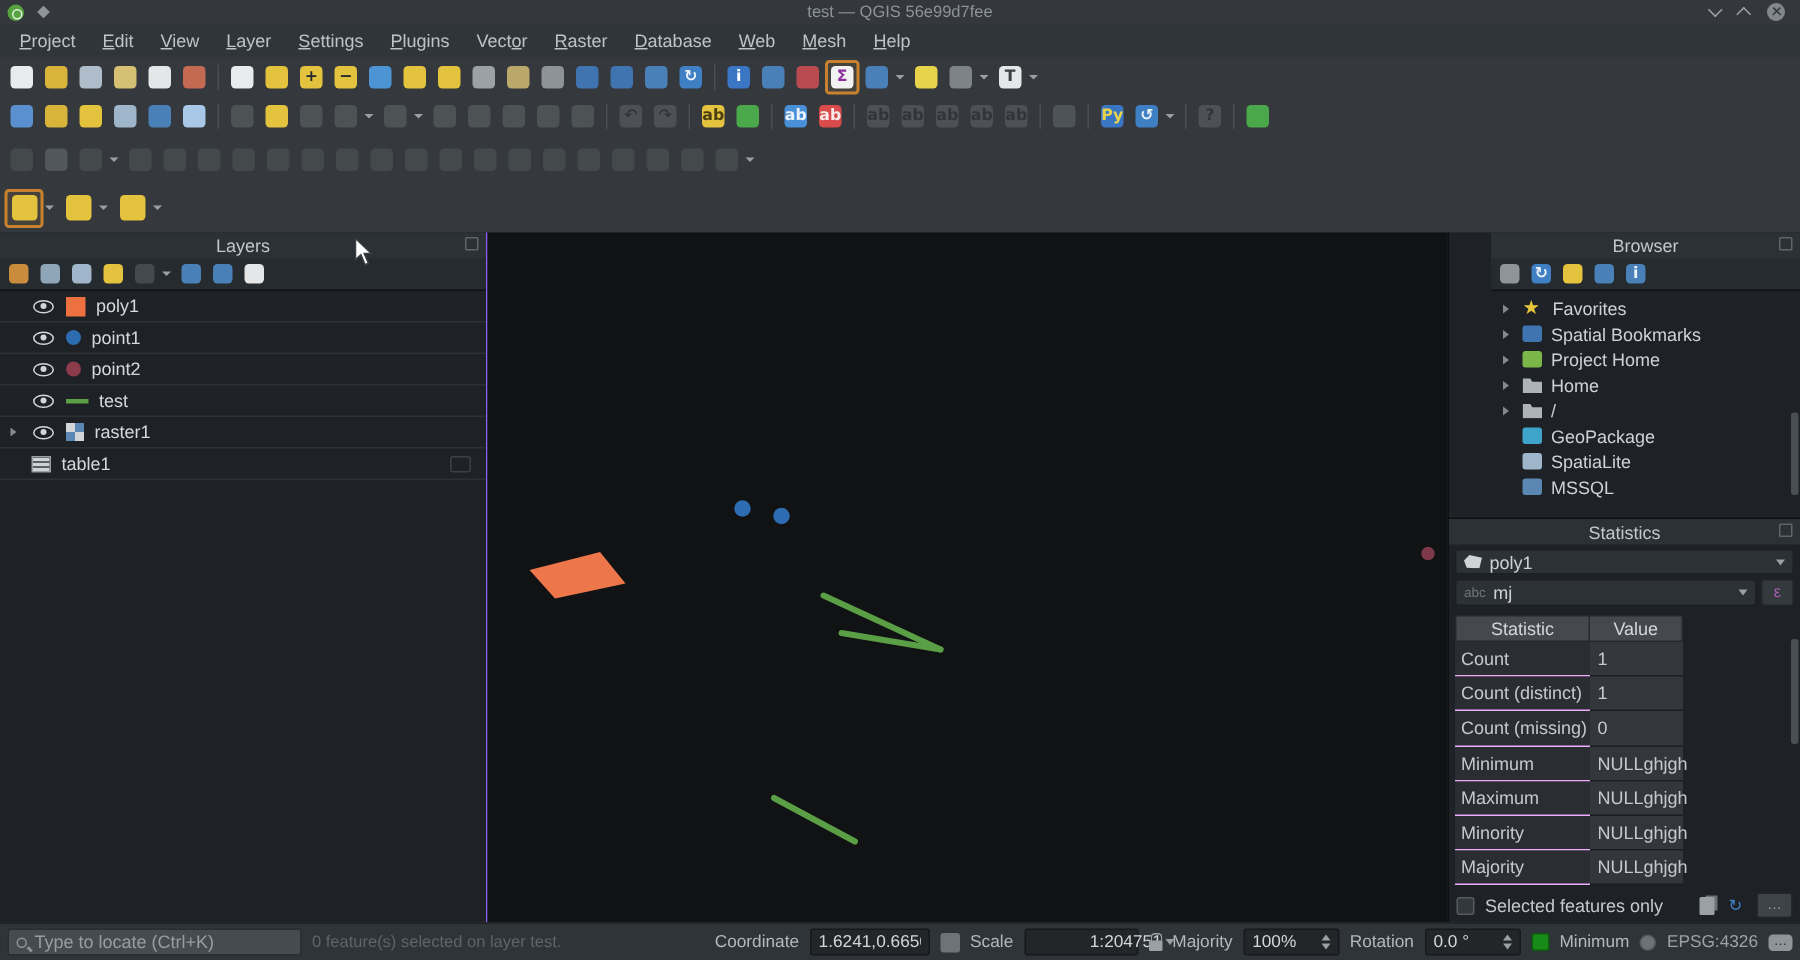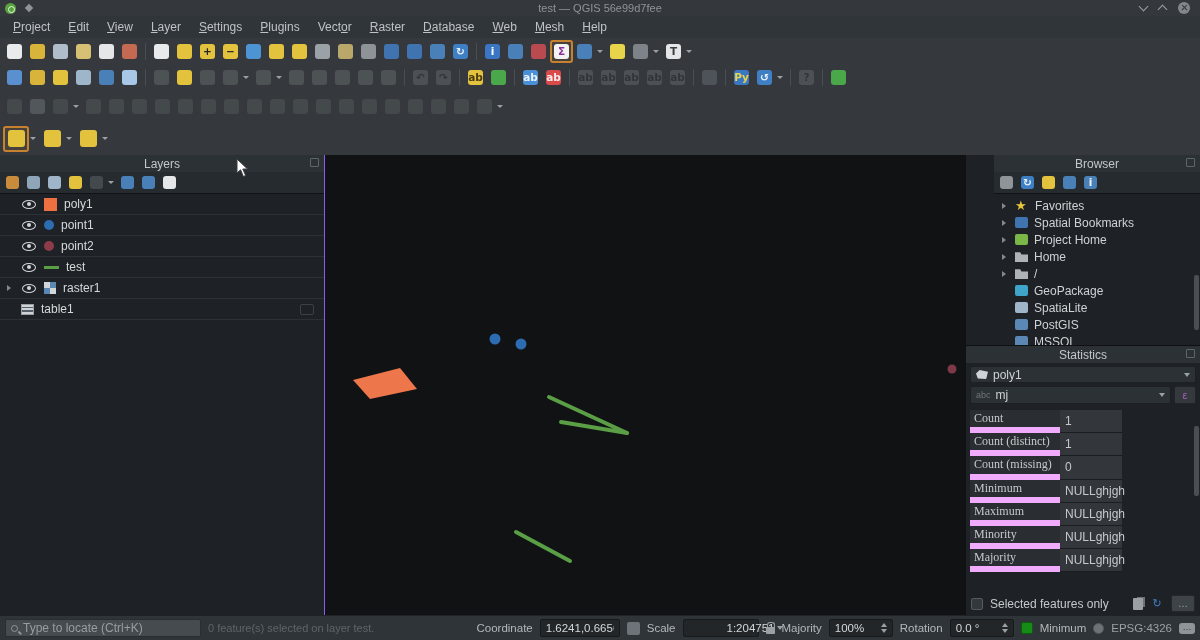--- a/index.html
+++ b/index.html
@@ -91,21 +91,21 @@
 .abc-pre { color:#71767a; font-size:9px; }
 .fieldrow { display:flex; align-items:stretch; margin:2px 4px 2px 4px; gap:3px; }
 .fieldrow .combo { flex:1; margin:0; height:18px; }
 .expr-btn { width:22px; height:18px; background:#34393d; border:1px solid #212529; border-radius:2px; color:#a85fb4; font-size:11px; display:flex; align-items:center; justify-content:center; }
 .stable { margin:4px 0 0 4px; }
 .sthead { display:flex; }
 .sth { height:18px; background:#45494e; color:#d4d7d9; font-size:12px; display:flex; align-items:center; justify-content:center; border:1px solid #26292c; border-left:none; }
 .sth:first-child { border-left:1px solid #26292c; }
 .sth.c1 { width:90px; } .sth.c2 { width:62px; }
 .strow { display:flex; height:23.2px; }
-.stc1 { width:90px; background:#2a2e32; color:#c6c9cc; font-size:12px; display:flex; align-items:center; padding-left:4px; border-bottom:6px solid #f0abfc;font-family:Liberation Serif, serif; }
+.stc1 { width:90px; background:#2a2e32; color:#c6c9cc; font-size:12px; display:flex; align-items:center; padding-left:4px; border-bottom:1px solid #f0abfc; }
 .stc2 { width:62px; background:#33373b; color:#c6c9cc; font-size:12px; display:flex; align-items:center; padding-left:5px; border-bottom:1px solid #1b1e21; }
 .sfoot { margin-top:auto; height:23px; display:flex; align-items:center; padding:0 5px; gap:7px; }
 .cbx { width:12px; height:12px; background:#33383c; border:1px solid #565b5f; border-radius:2px; flex:none; }
 .sfoot .flbl { color:#c6c9cc; font-size:12px; }
 .ficon { width:14px; height:14px; border-radius:2px; display:flex; align-items:center; justify-content:center; font-size:11px; font-family:"DejaVu Sans",sans-serif; }
 .copyic { width:10px; height:12px; background:#9aa0a4; border-radius:1px; box-shadow:3px -2px 0 -1px #6d7275; }
 .optbtn { width:24px; height:17px; background:#3e4347; border:1px solid #24282b; border-radius:2px; color:#9aa0a4; font-size:10px; display:flex; align-items:center; justify-content:center; }
 
 
 #statusbar { position:absolute; top:615px; left:0; width:1200px; height:25px; background:#2f3438; border-top:1px solid #202326; display:flex; align-items:center; padding:0 5px; gap:7px; }
@@ -652,25 +652,20 @@
             <span class="blabel">GeoPackage</span>
           </div>
           <div class="brow">
             <span class="expholder"></span>
             <span class="bico" style="background:#9fb5c9"></span>
             <span class="blabel">SpatiaLite</span>
           </div>
           <div class="brow">
             <span class="expholder"></span>
             <span class="bico" style="background:#5b87b5"></span>
-            <span class="blabel">PostGIS</span>
-          </div>
-          <div class="brow">
-            <span class="expholder"></span>
-            <span class="bico" style="background:#5b87b5"></span>
             <span class="blabel">MSSQL</span>
           </div>
         </div>
       <span class="vthumb" style="top:120px; height:55px;"></span>
     </div>
 
     <div id="stats-panel">
       <div class="phead">
         <span>Statistics</span>
         <span class="pdock"></span>
@@ -682,20 +677,24 @@
       </div>
       <div class="fieldrow">
         <div class="combo">
           <span class="abc-pre">abc</span>
           <span class="clbl">mj</span>
           <span class="caret"></span>
         </div>
         <span class="expr-btn">ε</span>
       </div>
       <div class="stable">
+          <div class="sthead">
+            <span class="sth c1">Statistic</span>
+            <span class="sth c2">Value</span>
+          </div>
           <div class="strow">
             <span class="stc1">Count</span>
             <span class="stc2">1</span>
           </div>
           <div class="strow">
             <span class="stc1">Count (distinct)</span>
             <span class="stc2">1</span>
           </div>
           <div class="strow">
             <span class="stc1">Count (missing)</span>

